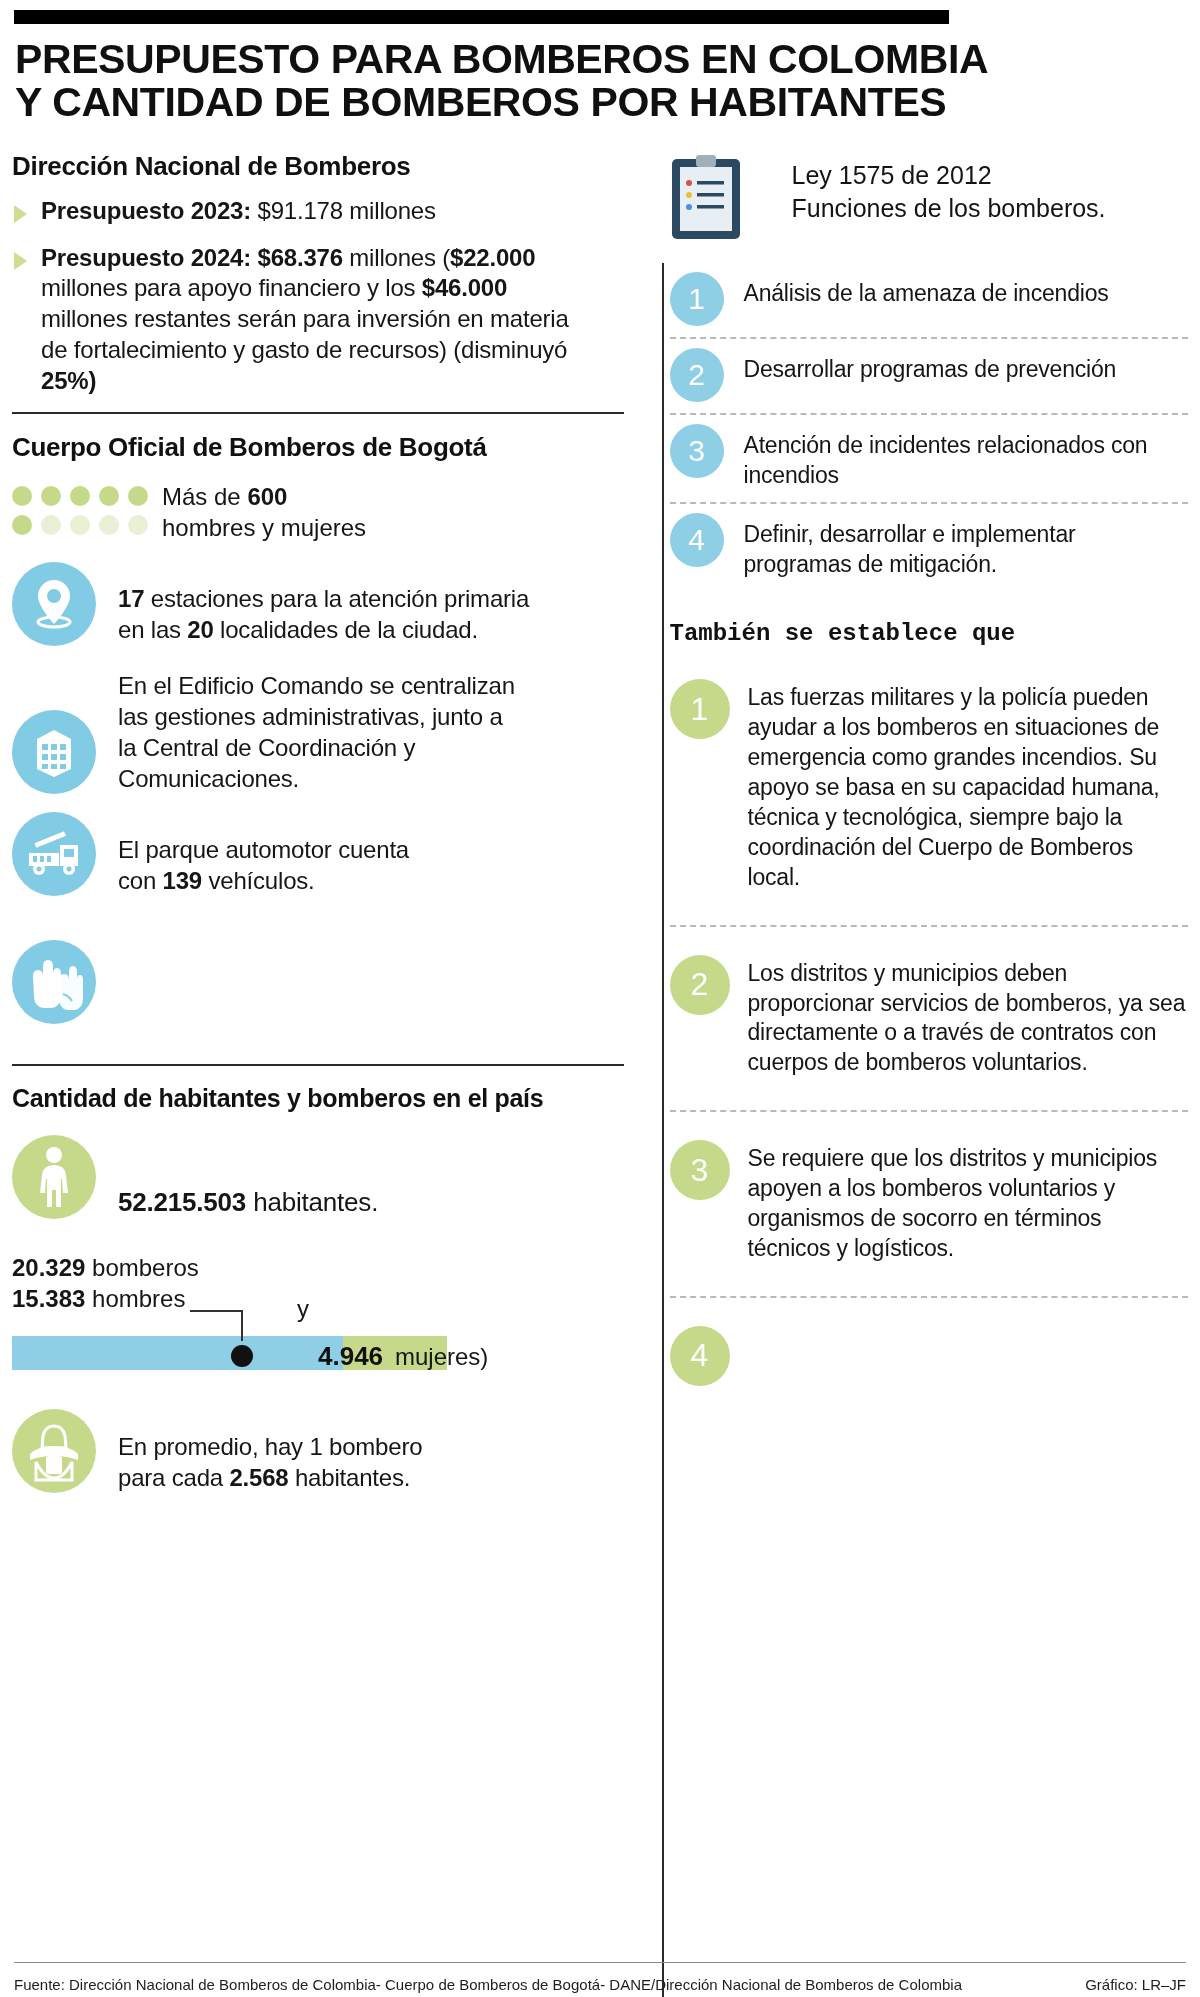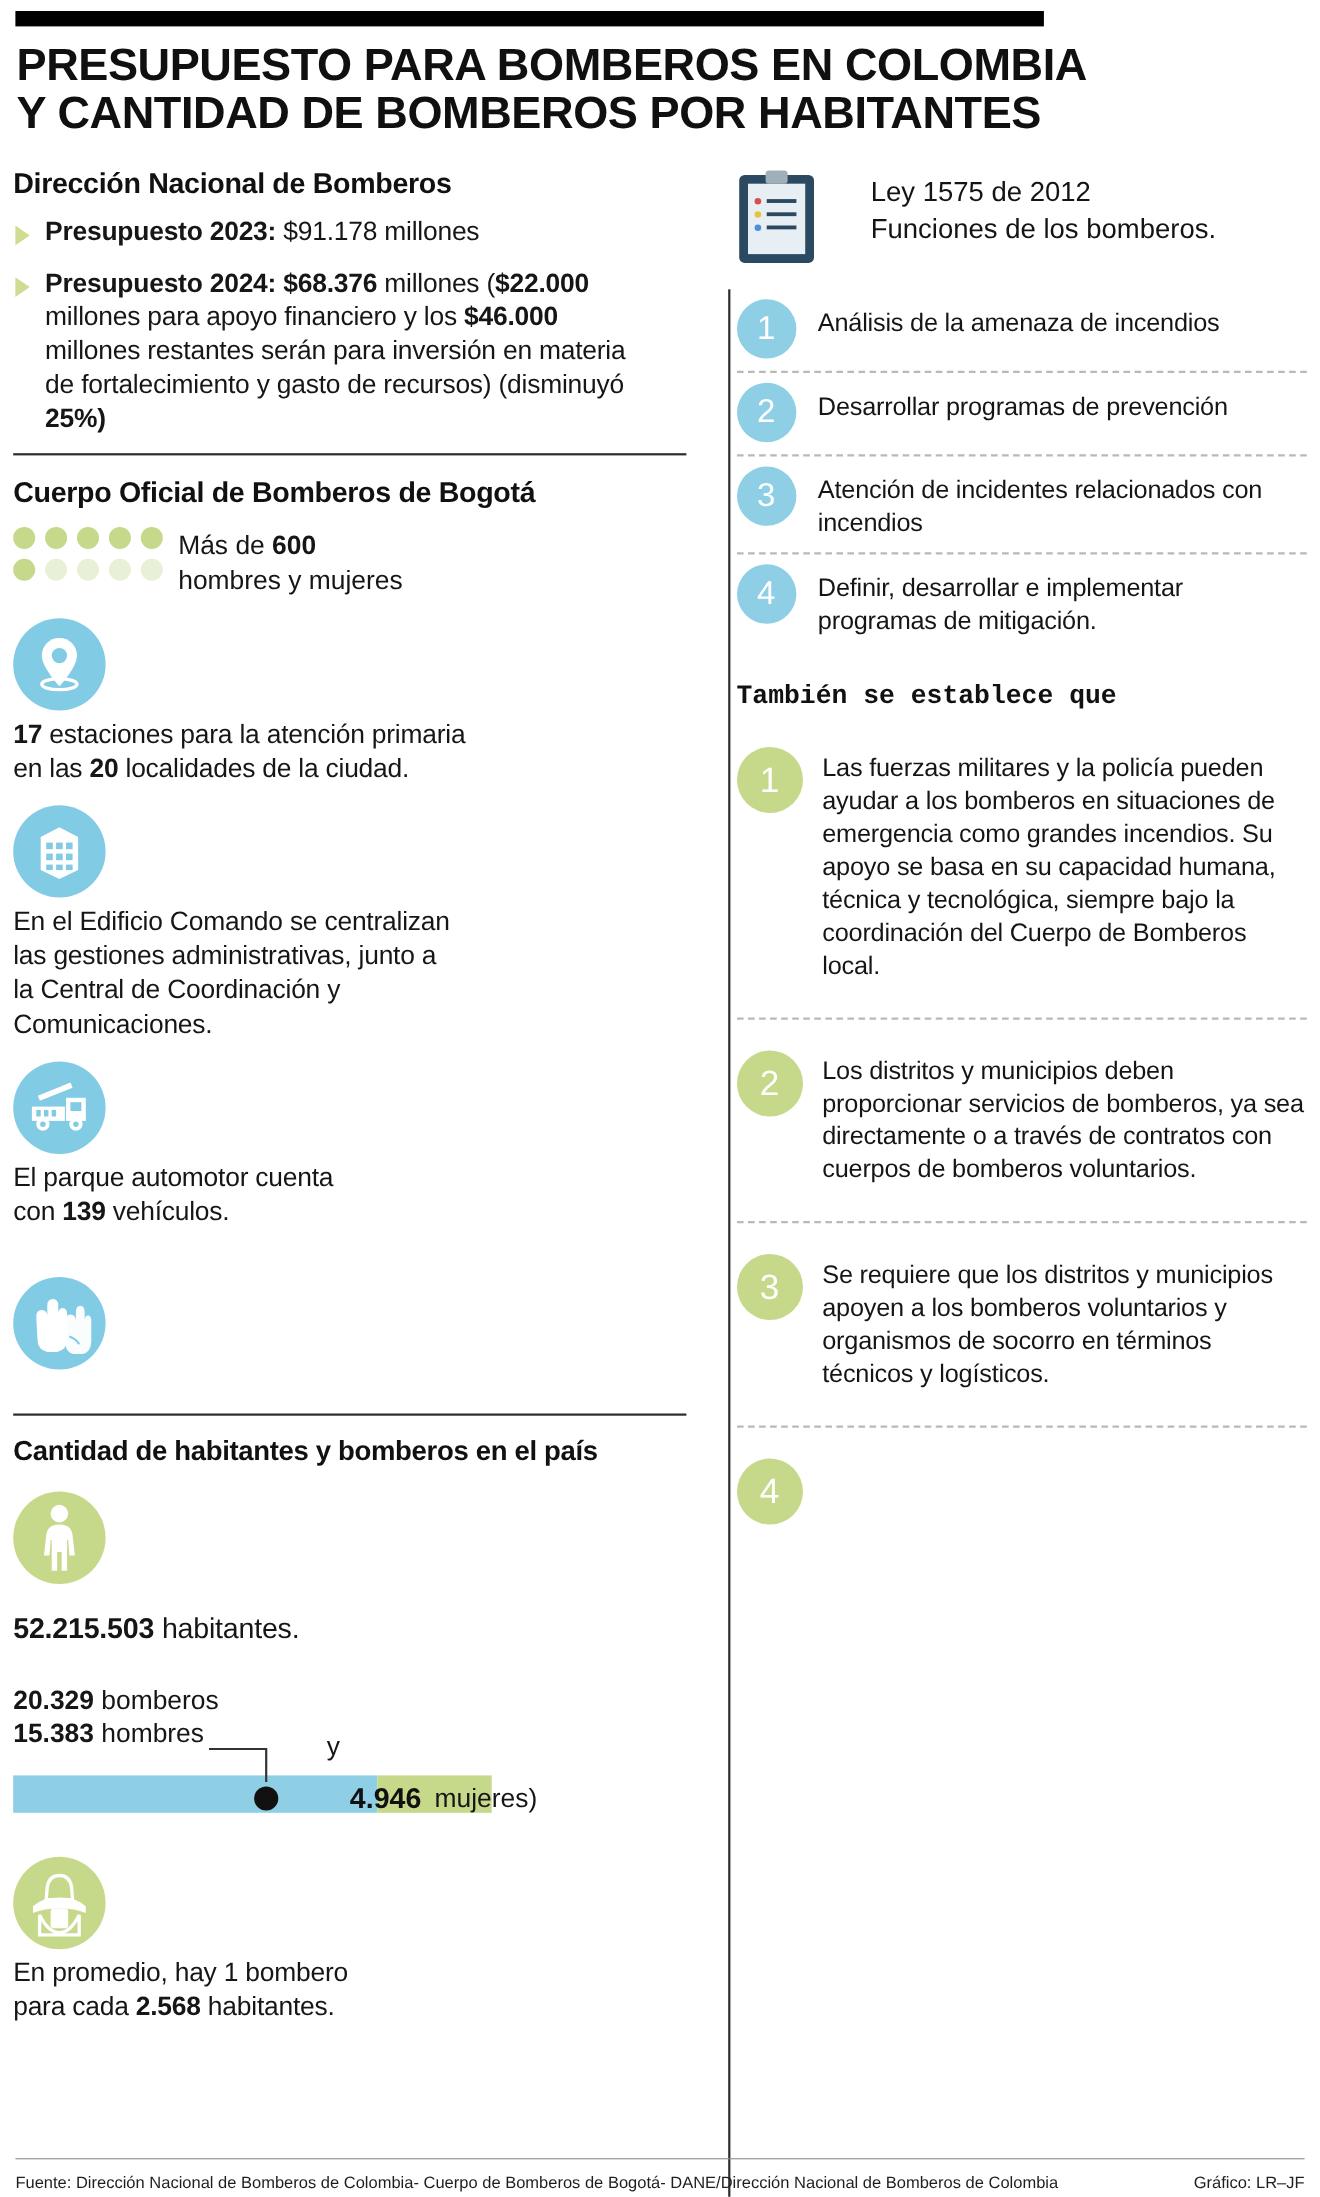--- a/index.html
+++ b/index.html
@@ -48,29 +48,29 @@
     border-top:9px solid transparent;
     border-bottom:9px solid transparent;
     margin:9px 14px 0 2px; flex:0 0 auto;
   }
   .bullet-text { font-size:24px; line-height:1.28; color:#161616; letter-spacing:-0.2px; }
   .bullet-text b { font-weight:bold; }
 
   hr.rule { border:none; border-top:2px solid #2b2b2b; margin:14px 0 18px 0; }
 
   
-  .dots-block { display:flex; align-items:flex-start; margin:16px 0 6px 0; }
+  .dots-block { display:flex; align-items:flex-end; margin:16px 0 6px 0; }
   .dots-grid { width:150px; flex:0 0 auto; }
   .dots-line { display:flex; gap:9px; margin-bottom:9px; }
   .dot { width:20px; height:20px; border-radius:50%; }
   .dots-label { font-size:24px; line-height:1.3; color:#161616; padding-top:2px; }
   .dots-label b { font-weight:bold; }
 
   
-  .icon-row { display:flex; align-items:flex-start; margin-top:18px;flex-direction:column; }
+  .icon-row { display:flex; align-items:flex-end; margin-top:18px; }
   .icon-circ {
     width:84px;height:84px;border-radius:50%;
     flex:0 0 auto; margin-right:22px;
     display:flex;align-items:center;justify-content:center;
   }
   .icon-blue { background:#82cbe4; }
   .icon-green { background:#c6d98a; }
   .icon-text { font-size:24px; line-height:1.3; color:#161616; padding-top:6px; letter-spacing:-0.2px; }
   .icon-text b { font-weight:bold; }
 

